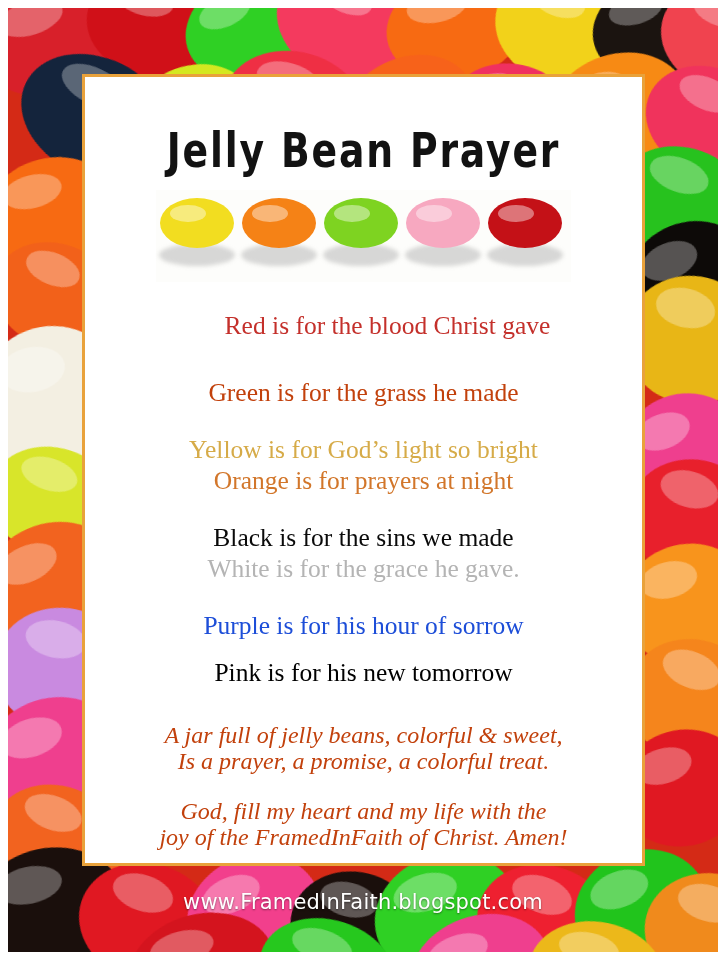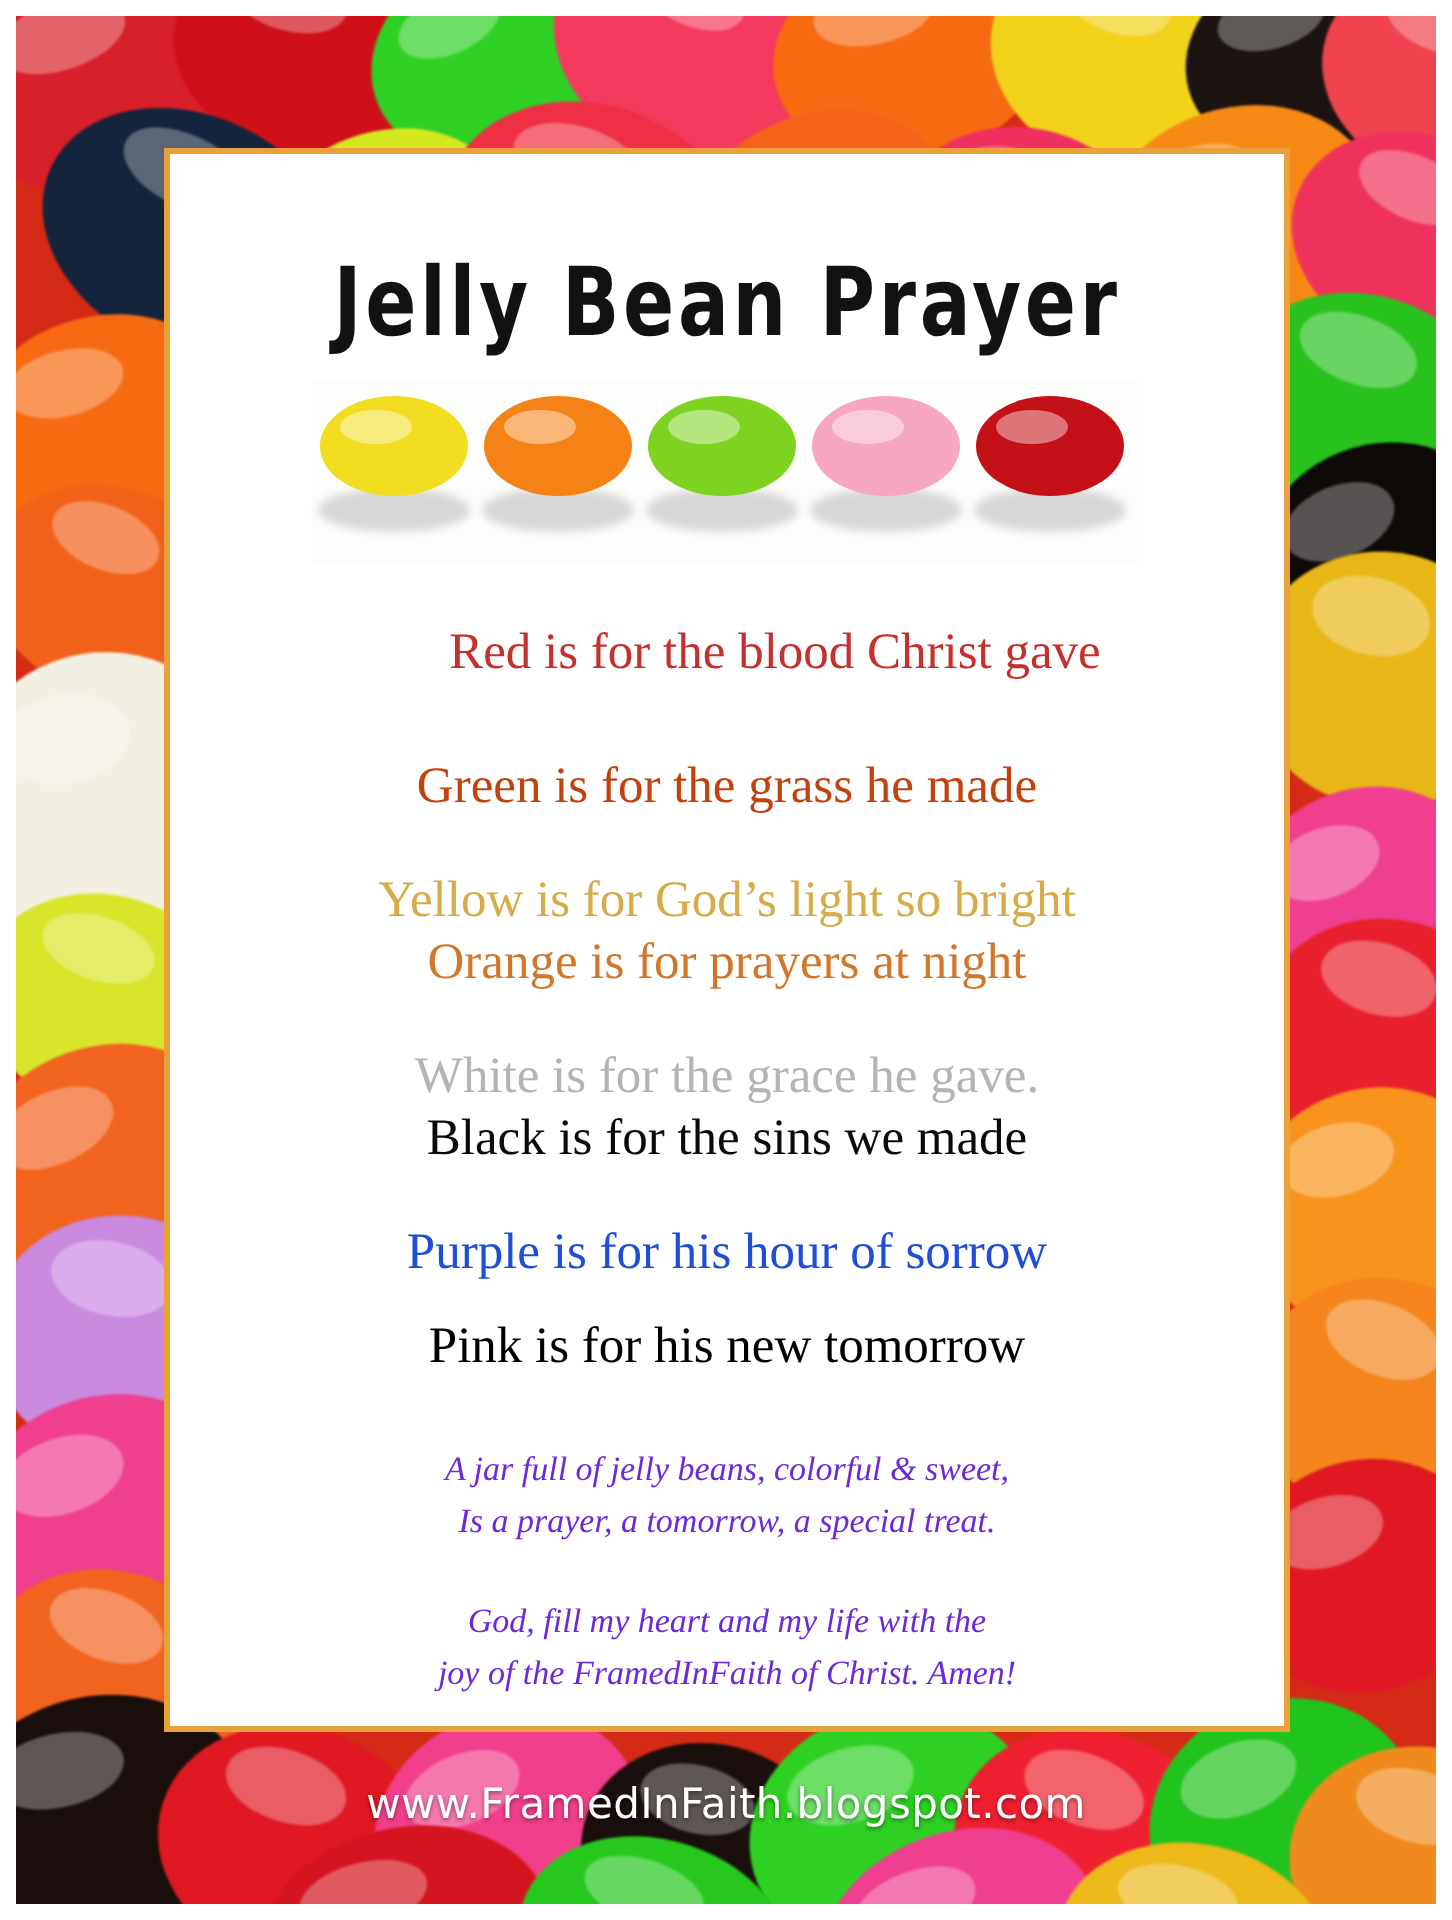--- a/index.html
+++ b/index.html
@@ -140,23 +140,23 @@
   }
   .c1 { margin-top: 28px; }
   .c2 { margin-top: 26px; }
   .c3 { margin-top: 26px; }
   .c4 { margin-top: 26px; }
 
   
   .stanza {
     font-family: "Liberation Serif", serif;
     font-style: italic;
-    font-size: 17px;
+    font-size: 24px;
     line-height: 26px;
-    color: #6d28d9;
+    color: #c2410c;
     white-space: nowrap;
   }
   .s1 { margin-top: 34px; }
   .s2 { margin-top: 24px; }
 
   
   .watermark {
     position: absolute;
     left: 0;
     right: 0;
@@ -244,32 +244,32 @@
       <div class="verses" id="verse-list">
           <div class="couplet c1">
             <div class="verse-line" style="color: rgb(196, 48, 43); margin-left: 48px;">Red is for the blood Christ gave</div>
             <div class="verse-line" style="color: #c2410c; margin-top: 36px;">Green is for the grass he made</div>
           </div>
           <div class="couplet c2">
             <div class="verse-line" style="color: rgb(214, 171, 72);">Yellow is for God’s light so bright</div>
             <div class="verse-line" style="color: rgb(210, 118, 42);">Orange is for prayers at night</div>
           </div>
           <div class="couplet c3">
+            <div class="verse-line" style="color: rgb(10, 10, 10);">Black is for the sins we made</div>
             <div class="verse-line" style="color: rgb(180, 180, 180);">White is for the grace he gave.</div>
-            <div class="verse-line" style="color: rgb(10, 10, 10);">Black is for the sins we made</div>
           </div>
           <div class="couplet c4">
             <div class="verse-line" style="color: #1d4ed8;">Purple is for his hour of sorrow</div>
             <div class="verse-line" style="color: #000000; margin-top: 16px;">Pink is for his new tomorrow</div>
           </div>
         </div>
 
       <div class="stanza s1">
         <div>A jar full of jelly beans, colorful &amp; sweet,</div>
-        <div>Is a prayer, a tomorrow, a special treat.</div>
+        <div>Is a prayer, a promise, a colorful treat.</div>
       </div>
 
       <div class="stanza s2">
         <div>God, fill my heart and my life with the</div>
         <div>joy of the FramedInFaith of Christ.  Amen!</div>
       </div>
 
     </div>
   </div>
 

